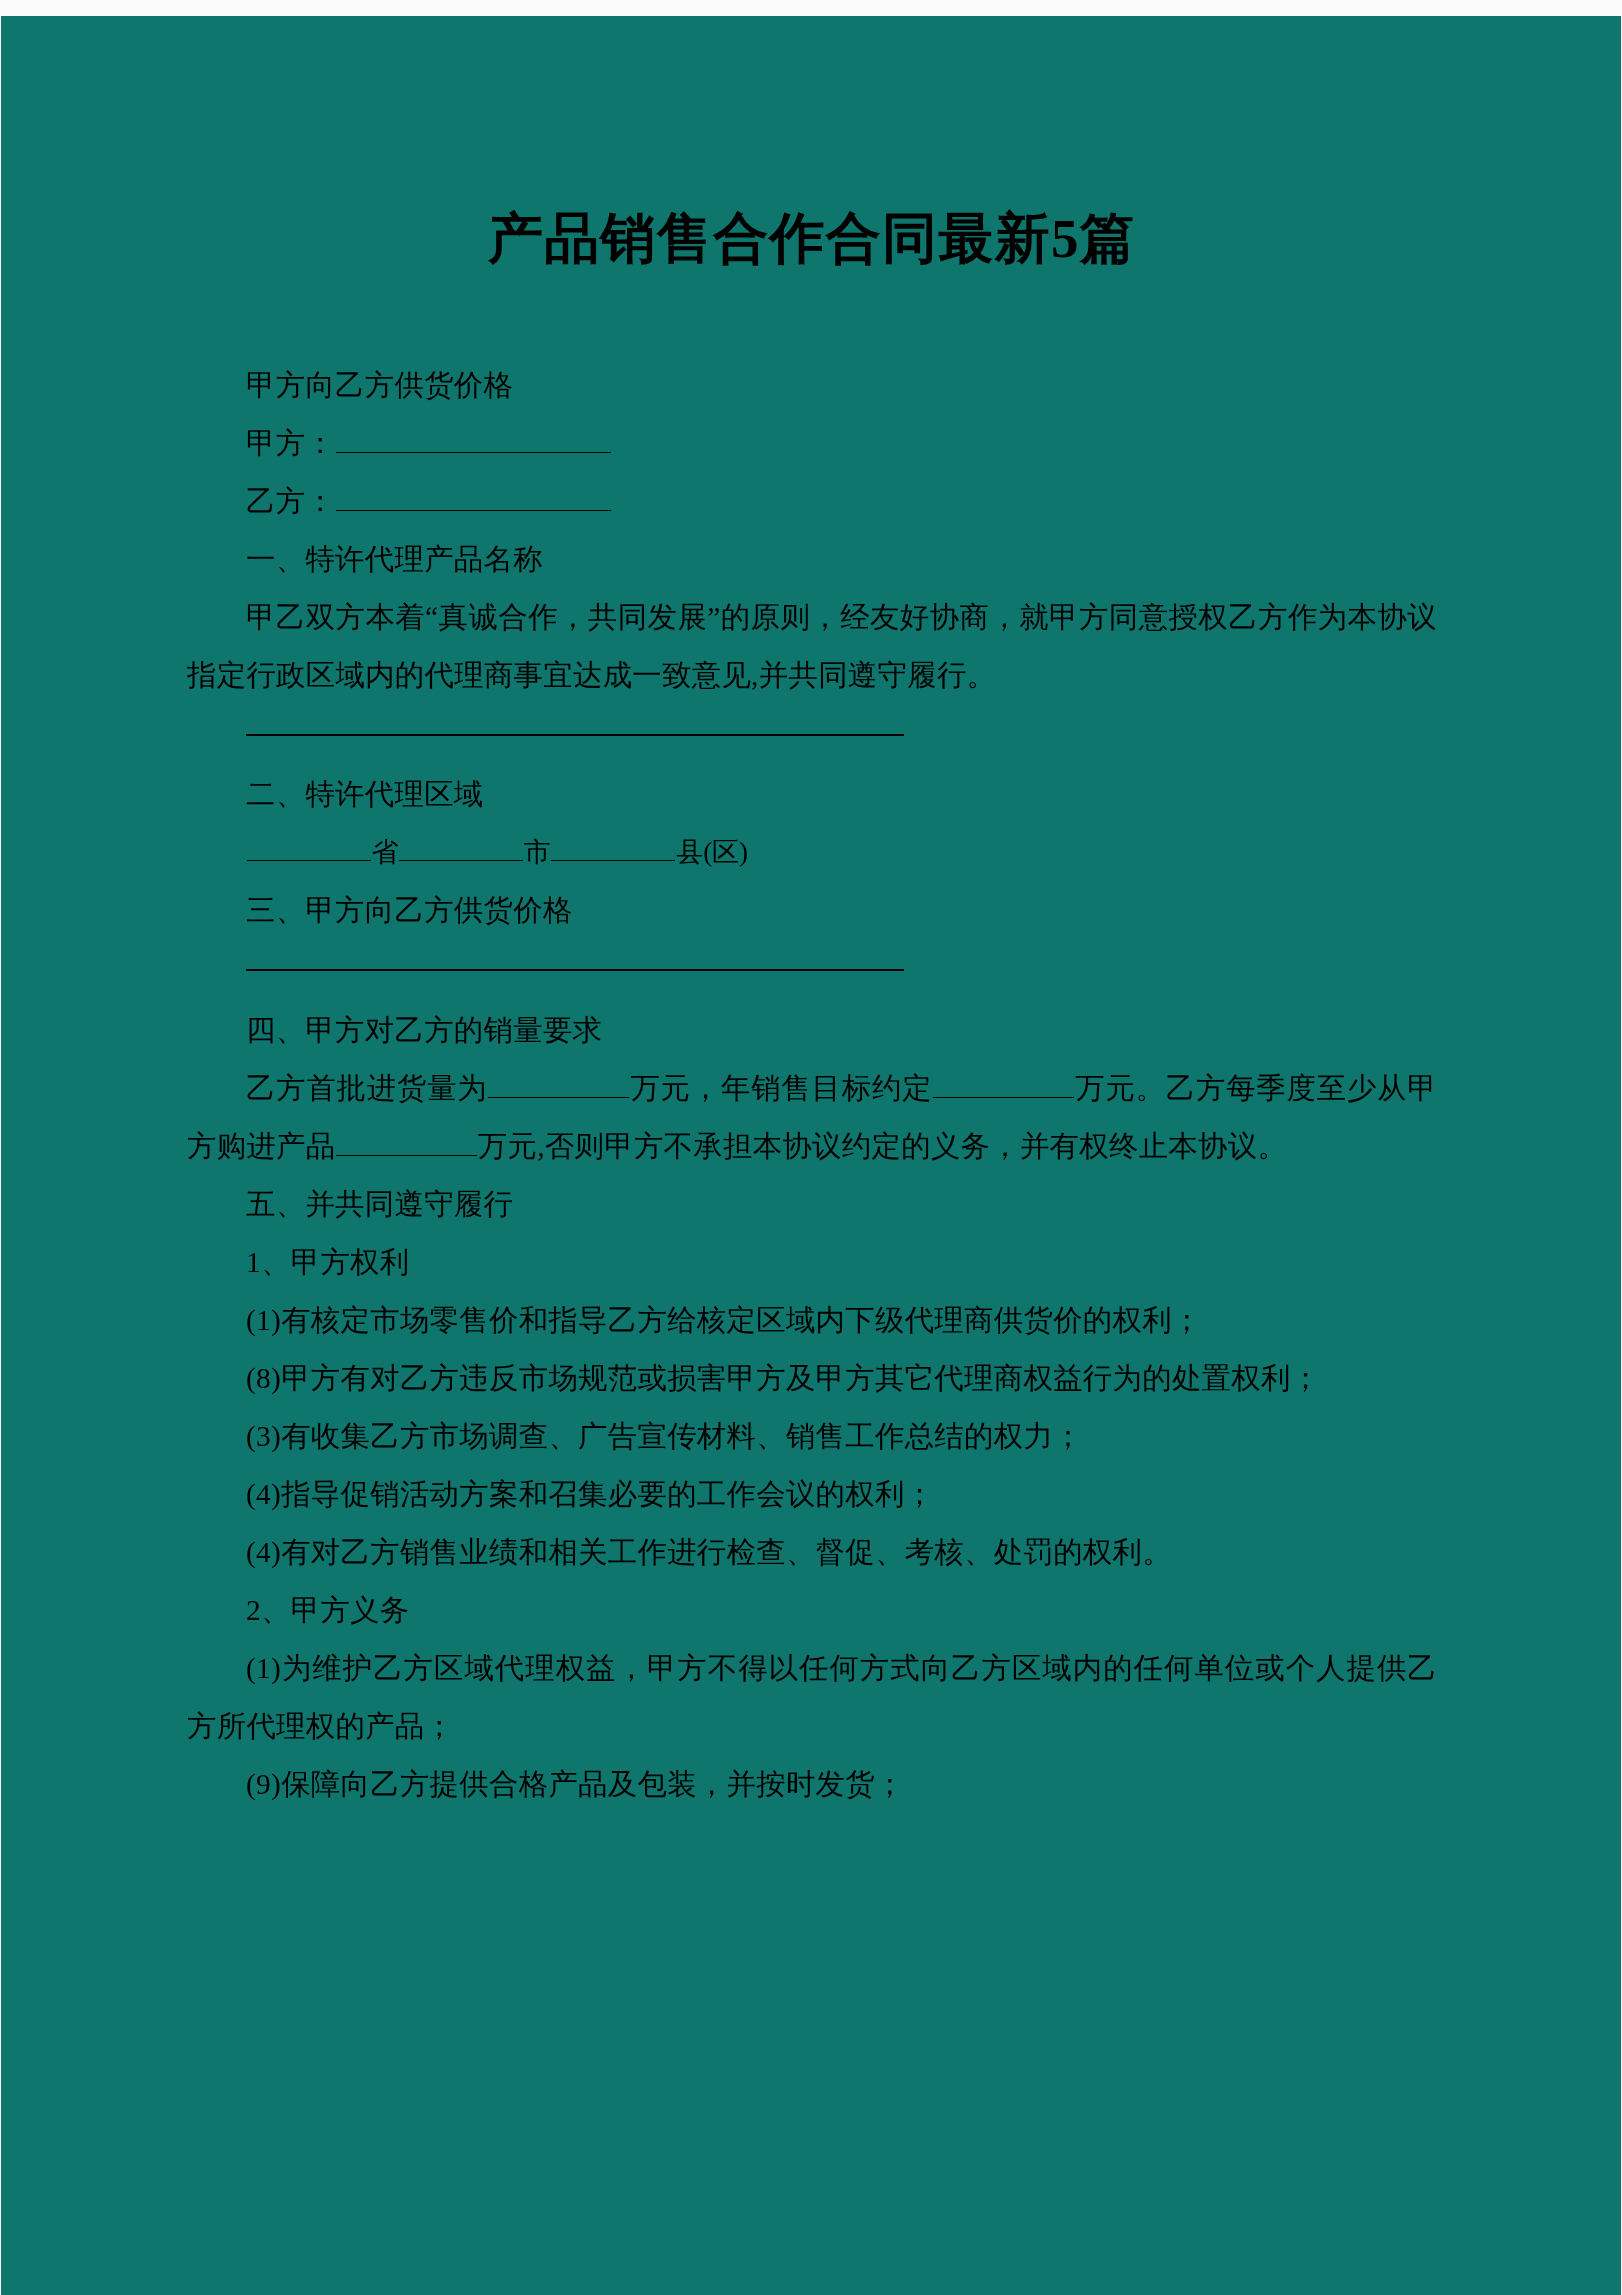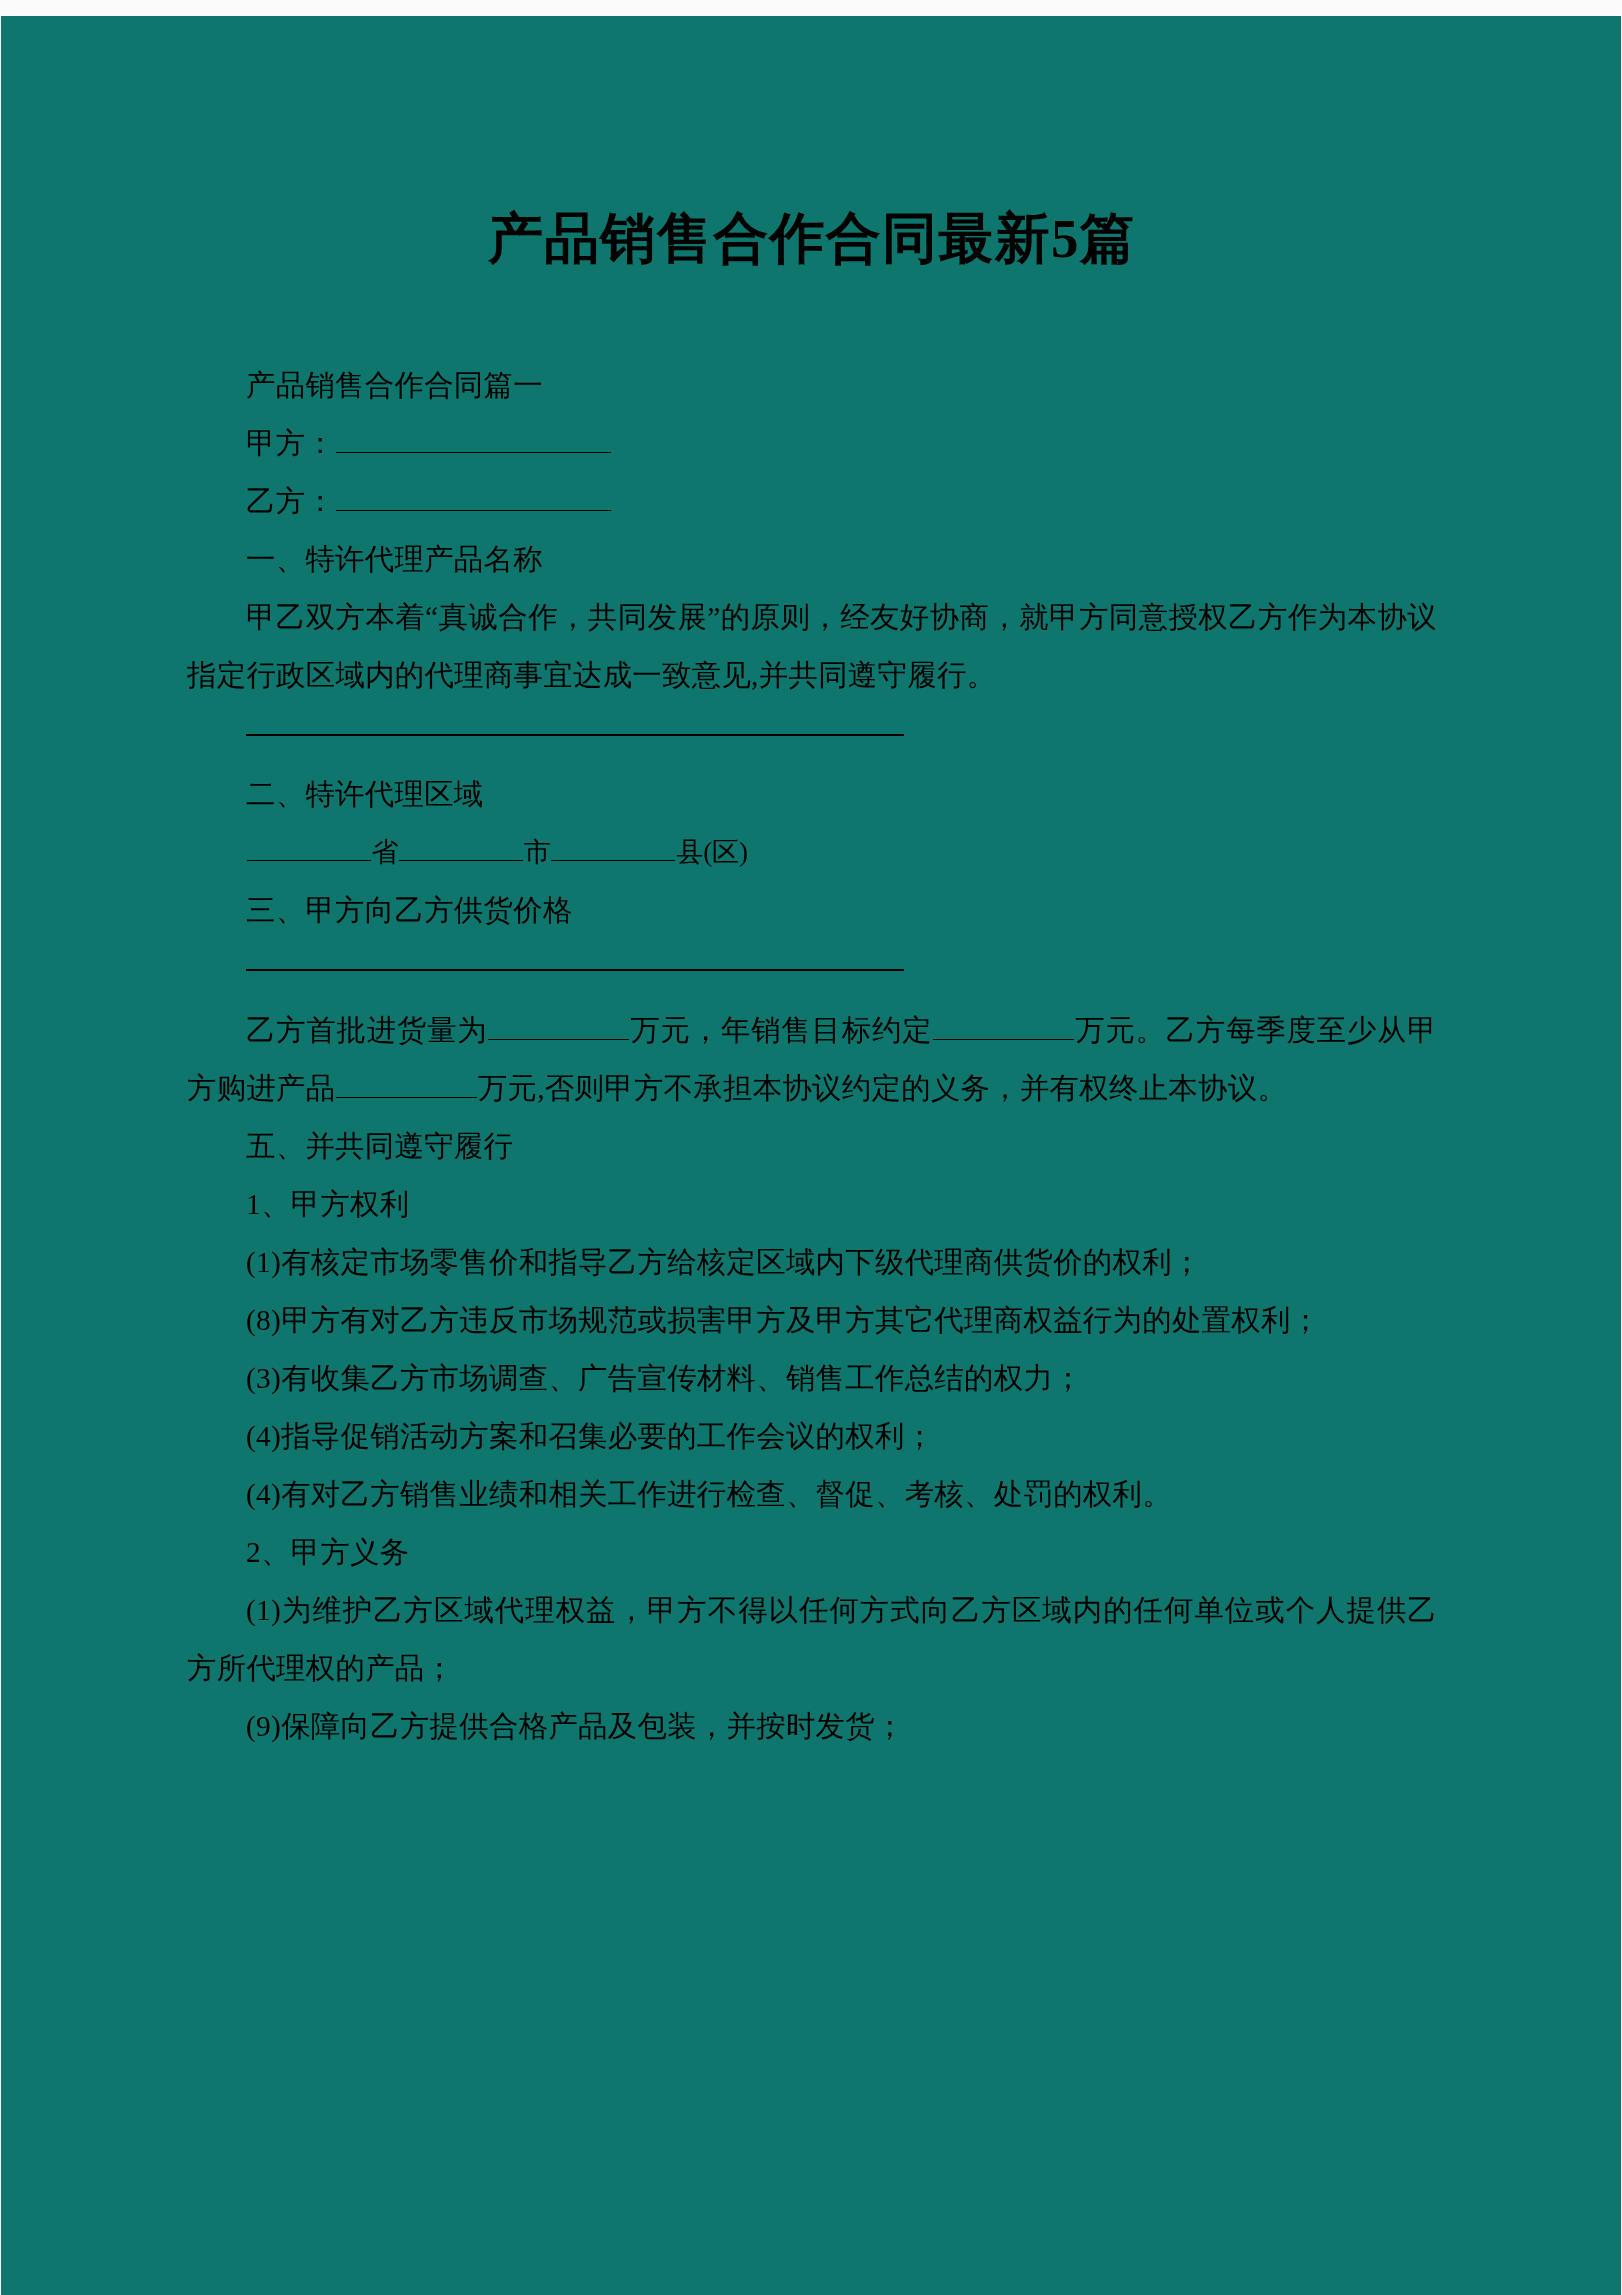--- a/index.html
+++ b/index.html
@@ -90,40 +90,41 @@
 </head>
 <body>
 
 <div class="page">
   <div class="content">
 
     <h1 class="doc-title">产品销售合作合同最新5篇</h1>
 
     <div class="body-block">
 
-      <p class="para">产品销售合作合同篇一</p>
+      <p class="para">甲方向乙方供货价格</p>
 
       <p class="para"><span>甲方：</span><span class="blank blank-w-long"></span></p>
 
       <p class="para"><span>乙方：</span><span class="blank blank-w-long"></span></p>
 
       <p class="para">一、特许代理产品名称</p>
 
       <p class="para">甲乙双方本着“真诚合作，共同发展”的原则，经友好协商，就甲方同意授权乙方作为本协议指定行政区域内的代理商事宜达成一致意见,并共同遵守履行。</p>
 
       <div class="rule-line rule-gap-top rule-gap-bottom"></div>
 
       <p class="para">二、特许代理区域</p>
 
       <p class="region-row"><span class="blank blank-w-short"></span><span>省</span><span class="blank blank-w-short"></span><span>市</span><span class="blank blank-w-short"></span><span>县(区)</span></p>
 
       <p class="para">三、甲方向乙方供货价格</p>
 
       <div class="rule-line rule-gap-top rule-gap-bottom"></div>
 
+      <p class="para">四、甲方对乙方的销量要求</p>
 
       <p class="para"><span>乙方首批进货量为</span><span class="blank blank-w-mid"></span><span>万元，年销售目标约定</span><span class="blank blank-w-mid"></span><span>万元。乙方每季度至少从甲方购进产品</span><span class="blank blank-w-mid"></span><span>万元,否则甲方不承担本协议约定的义务，并有权终止本协议。</span></p>
 
       <p class="para">五、并共同遵守履行</p>
 
       <p class="para">1、甲方权利</p>
 
       <p class="para">(1)有核定市场零售价和指导乙方给核定区域内下级代理商供货价的权利；</p>
       <p class="para">(8)甲方有对乙方违反市场规范或损害甲方及甲方其它代理商权益行为的处置权利；</p>
       <p class="para">(3)有收集乙方市场调查、广告宣传材料、销售工作总结的权力；</p>

